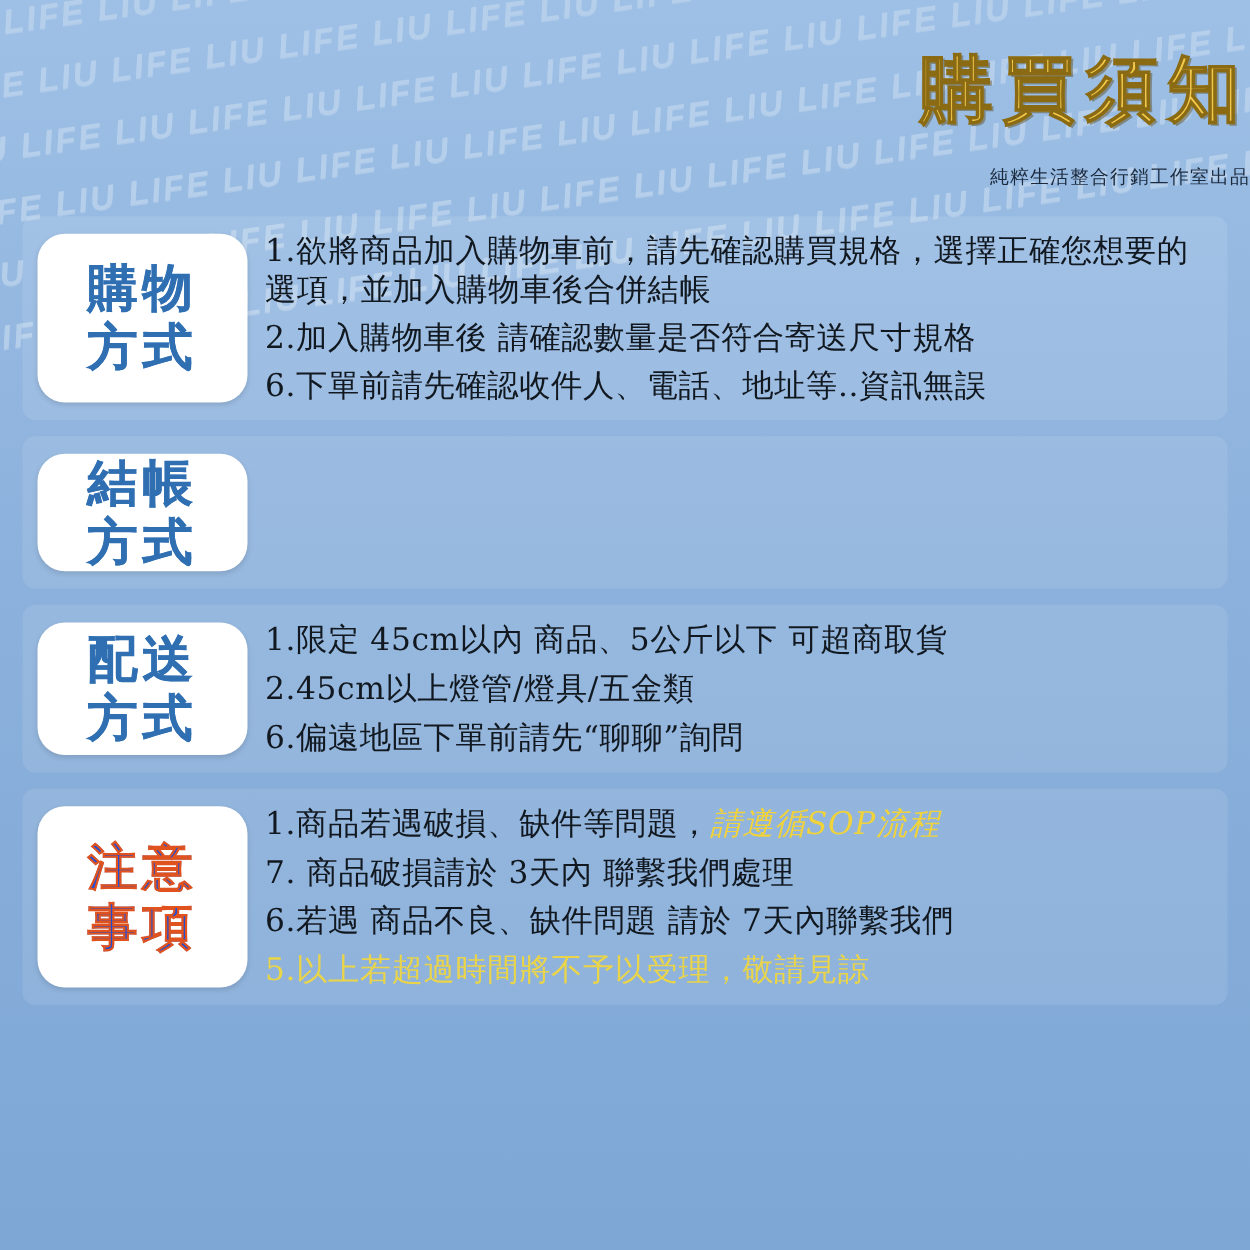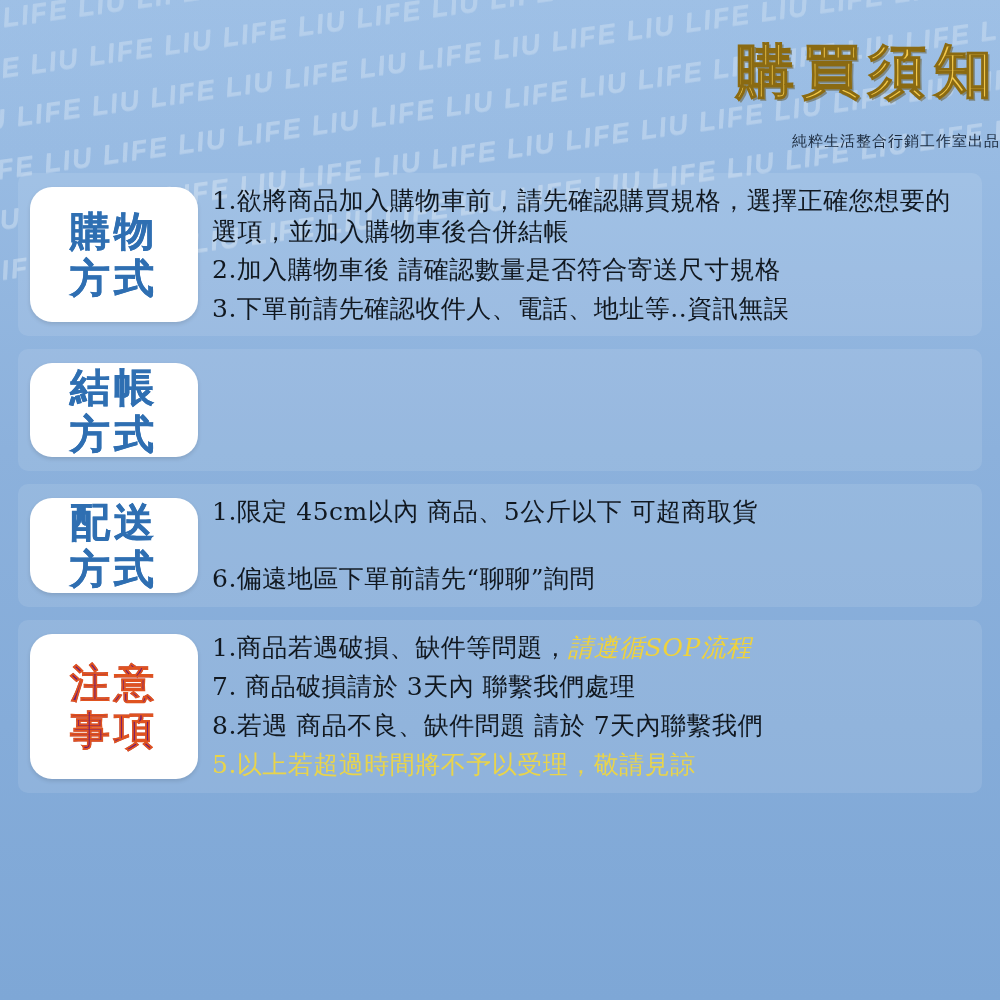--- a/index.html
+++ b/index.html
@@ -111,21 +111,21 @@
   .label-card .l1, .label-card .l2 {
     font-family: "DejaVu Serif", "Liberation Serif", serif;
     font-weight: bold;
     font-size: 40px;
     letter-spacing: 4px;
     line-height: 1.18;
     color: #2f6fb2;
     -webkit-text-stroke: .5px #2f6fb2;
   }
   .label-card.warn .l1, .label-card.warn .l2 {
-    color: #701a75;
+    color: #1d4ed8;
     -webkit-text-stroke: .5px #e0531f;
   }
 
   .lines {
     flex: 1 1 auto;
     display: flex;
     flex-direction: column;
     justify-content: space-between;
     gap: 7px;
     padding: 6px 6px 6px 4px;
@@ -164,49 +164,50 @@
   <div class="sections">
 
     <div class="section sec-1">
       <div class="label-card">
         <div class="l1">購物</div>
         <div class="l2">方式</div>
       </div>
       <div class="lines">
         <div class="line">1.欲將商品加入購物車前，請先確認購買規格，選擇正確您想要的選項，並加入購物車後合併結帳</div>
         <div class="line">2.加入購物車後 請確認數量是否符合寄送尺寸規格</div>
-        <div class="line">3.下單前請先確認收件人、電話、地址等..資訊無誤</div>
+        <div class="line">6.下單前請先確認收件人、電話、地址等..資訊無誤</div>
       </div>
     </div>
 
     <div class="section sec-2">
       <div class="label-card">
         <div class="l1">結帳</div>
         <div class="l2">方式</div>
       </div>
     </div>
 
     <div class="section sec-3">
       <div class="label-card">
         <div class="l1">配送</div>
         <div class="l2">方式</div>
       </div>
       <div class="lines">
         <div class="line">1.限定 45cm以內 商品、5公斤以下 可超商取貨</div>
+        <div class="line">2.45cm以上燈管/燈具/五金類</div>
         <div class="line">6.偏遠地區下單前請先“聊聊”詢問</div>
       </div>
     </div>
 
     <div class="section sec-4">
       <div class="label-card warn">
         <div class="l1">注意</div>
         <div class="l2">事項</div>
       </div>
       <div class="lines">
         <div class="line"><span>1.商品若遇破損、缺件等問題，</span><span class="hl-yellow">請遵循SOP流程</span></div>
         <div class="line">7. 商品破損請於 3天內 聯繫我們處理</div>
-        <div class="line">8.若遇 商品不良、缺件問題 請於 7天內聯繫我們</div>
+        <div class="line">6.若遇 商品不良、缺件問題 請於 7天內聯繫我們</div>
         <div class="line hl-yellow2">5.以上若超過時間將不予以受理，敬請見諒</div>
       </div>
     </div>
 
   </div>
 </div>
 
 </body></html>

